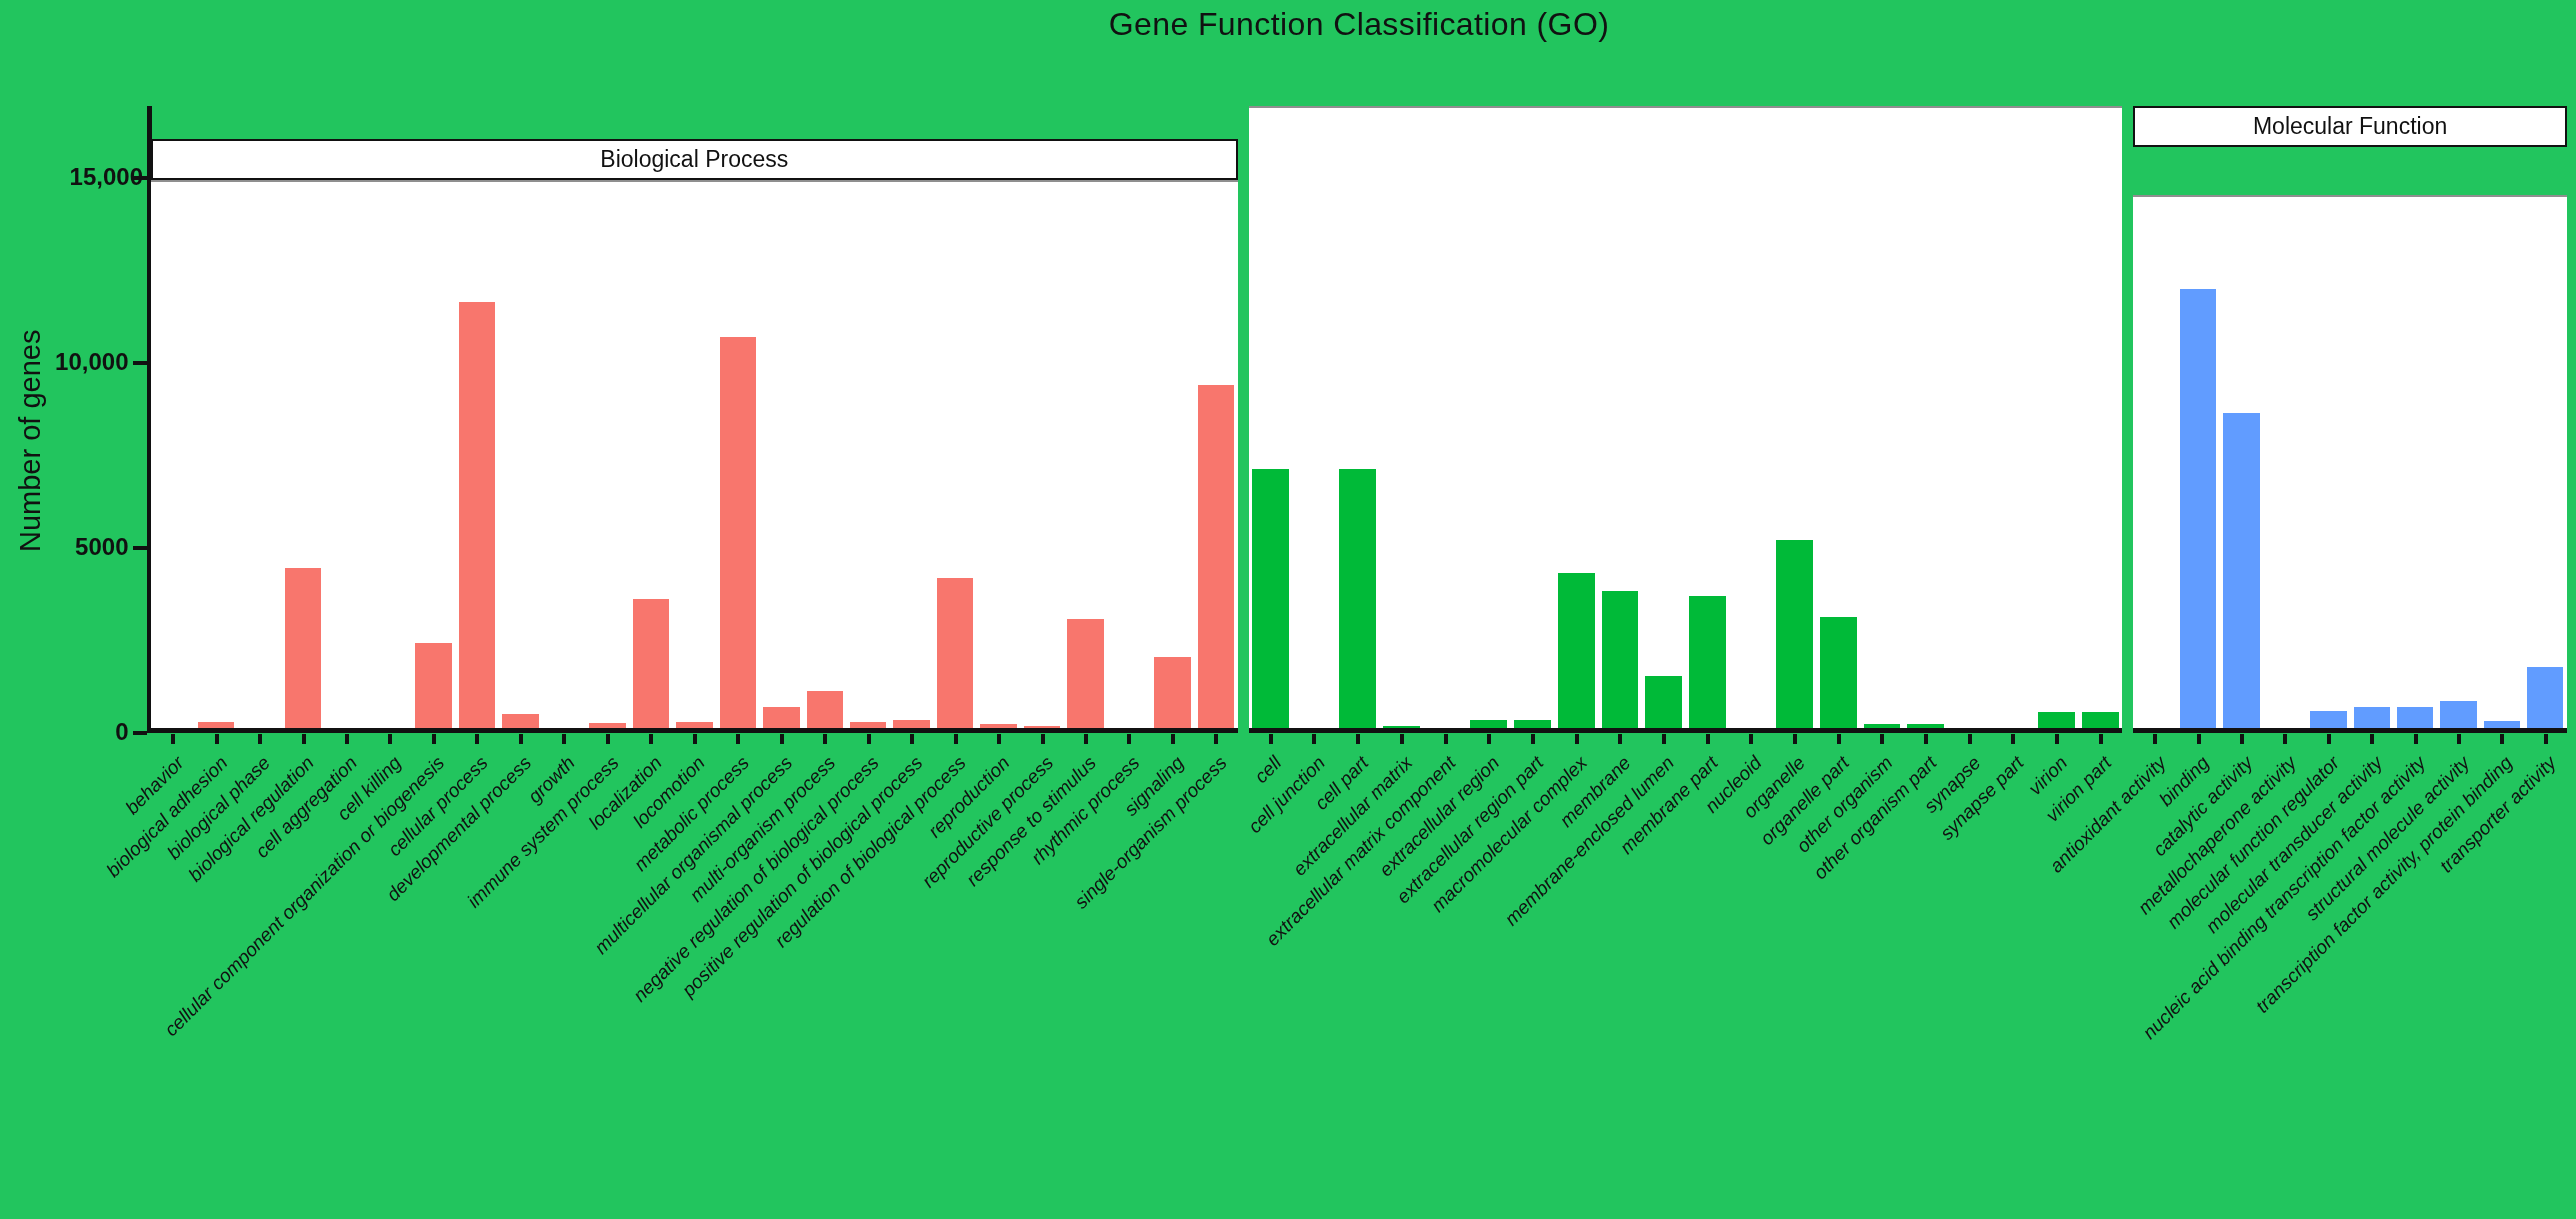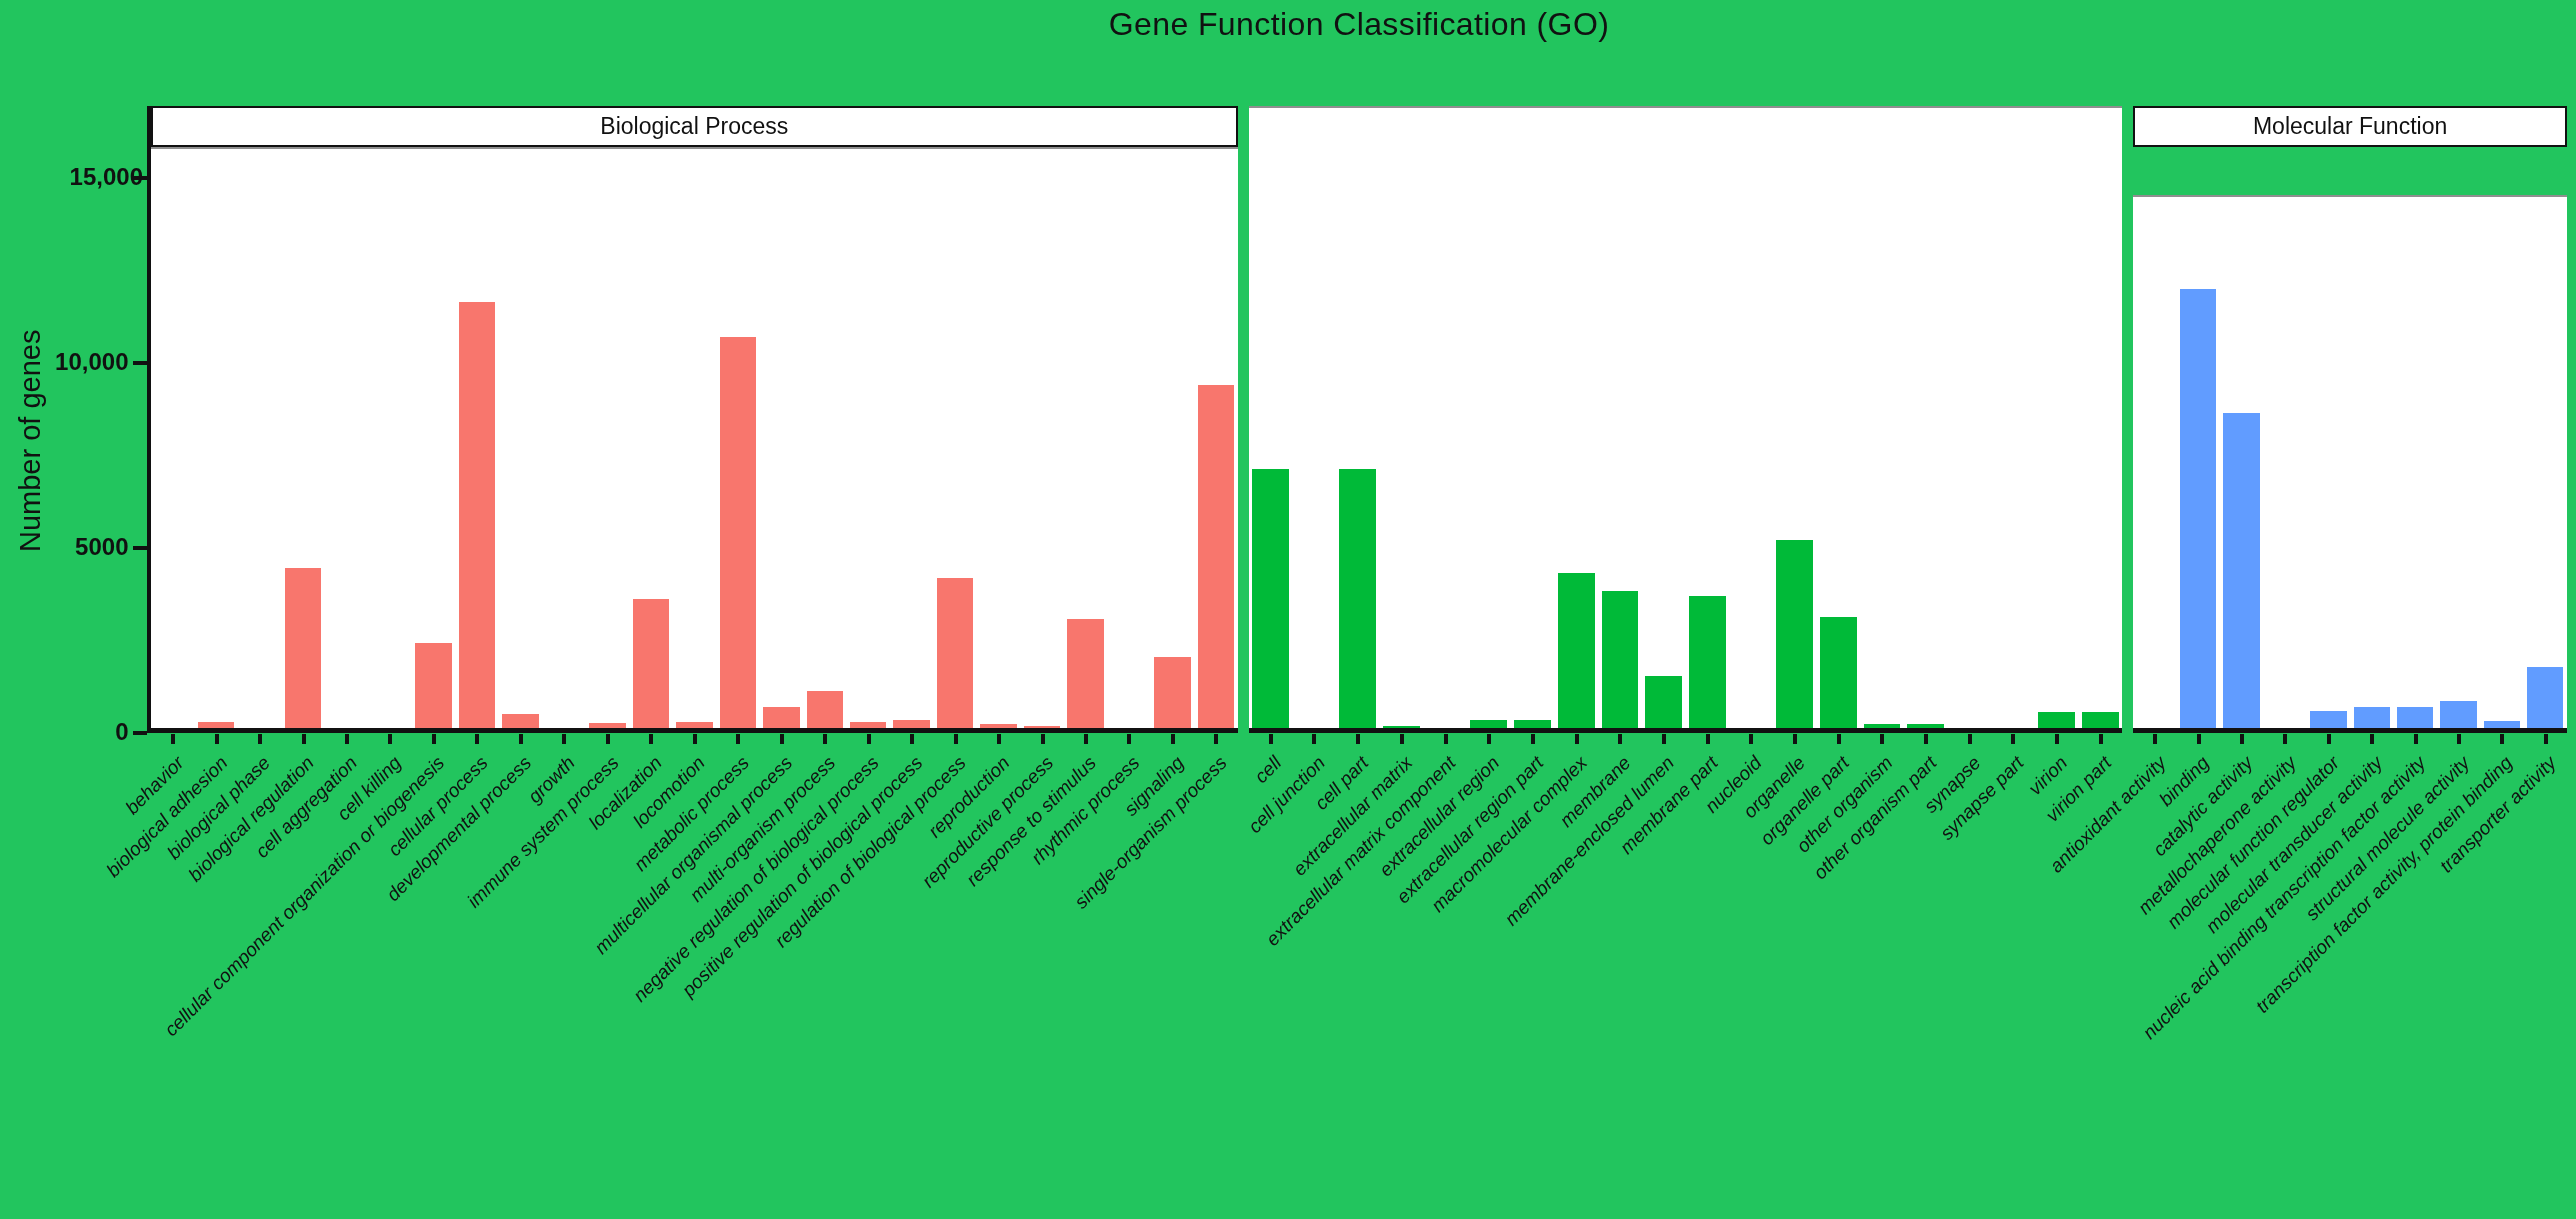--- a/index.html
+++ b/index.html
@@ -30,21 +30,21 @@
         font-size:19px;font-style:italic;color:#111;}
 </style>
 </head>
 <body>
 
 <div id="page">
   <div id="chart-title">Gene Function Classification (GO)</div>
   <div id="y-title">Number of genes</div>
   <div id="y-axis-line"></div>
   <div id="panels">
-      <div class="facet" style="width: 1087px;">
+      <div class="facet" style="width: 1087px; margin-top: 33px;">
         <div class="strip">Biological Process</div>
         <div class="panel">
           <div class="slot">
             <div class="x-tick-mark"></div>
             <div class="x-label-anchor">
               <div class="x-label">behavior</div>
             </div>
           </div>
           <div class="slot">
             <div class="bar" title="biological adhesion: 150" style="height: 5.6px; background: rgb(248, 118, 109);"></div>

